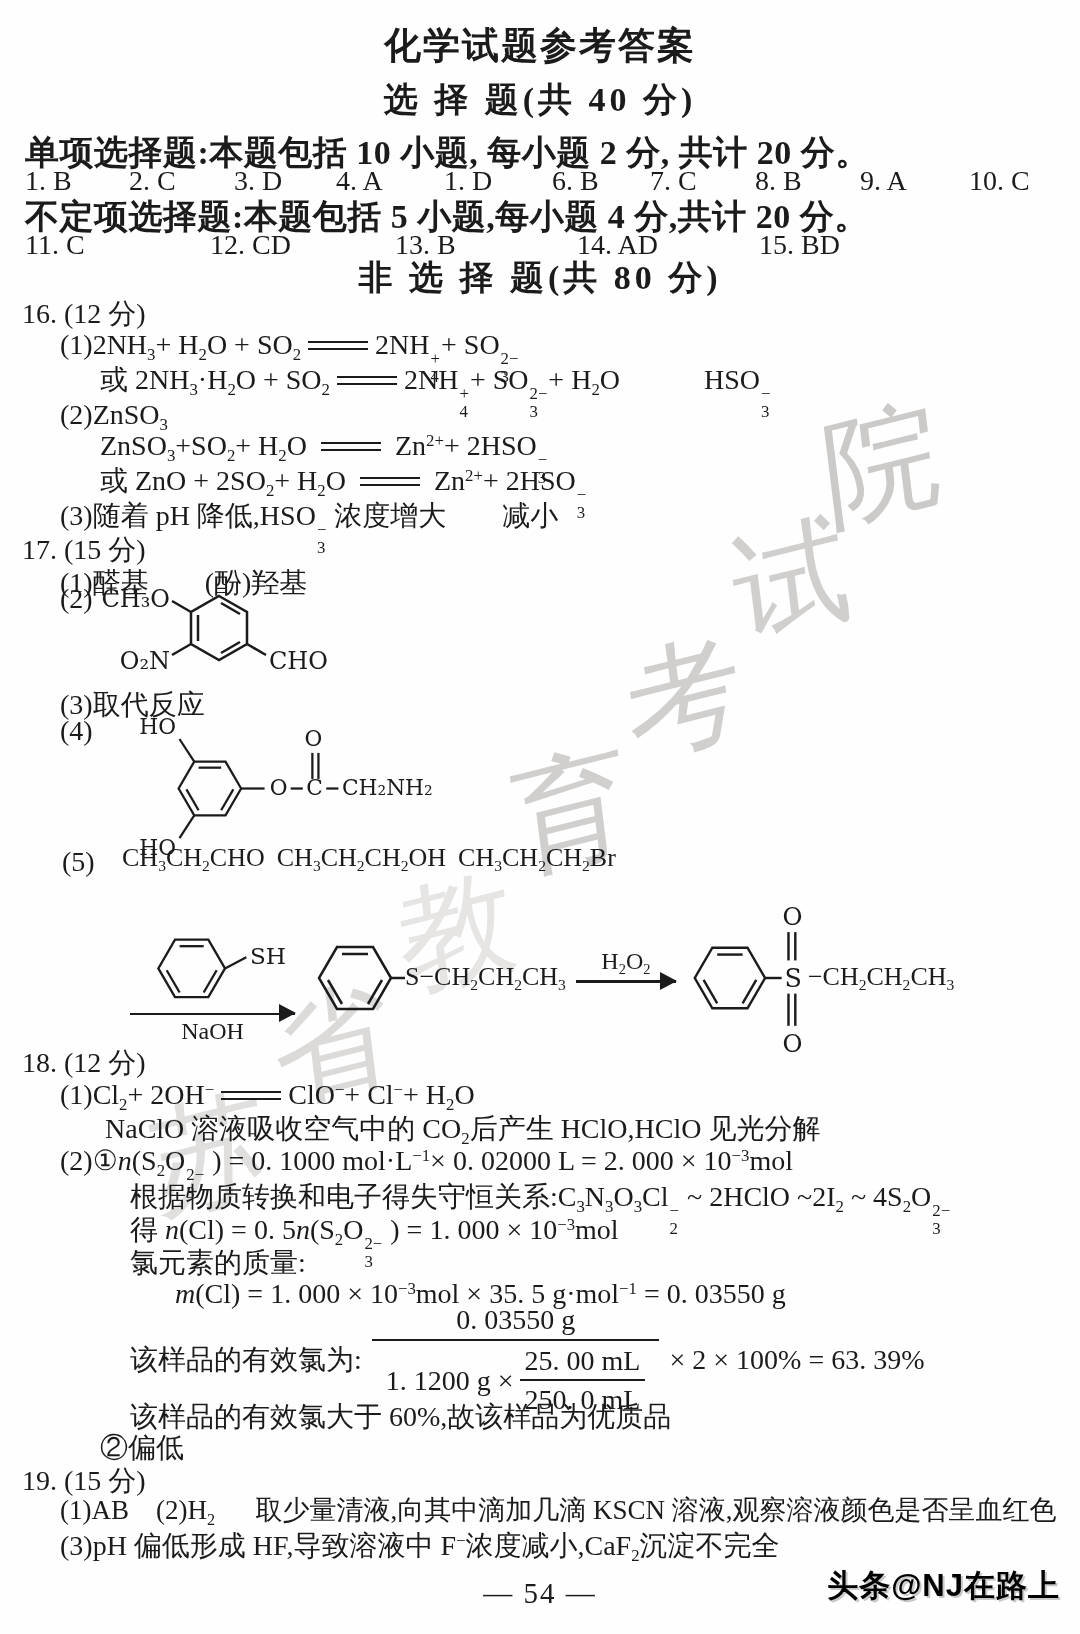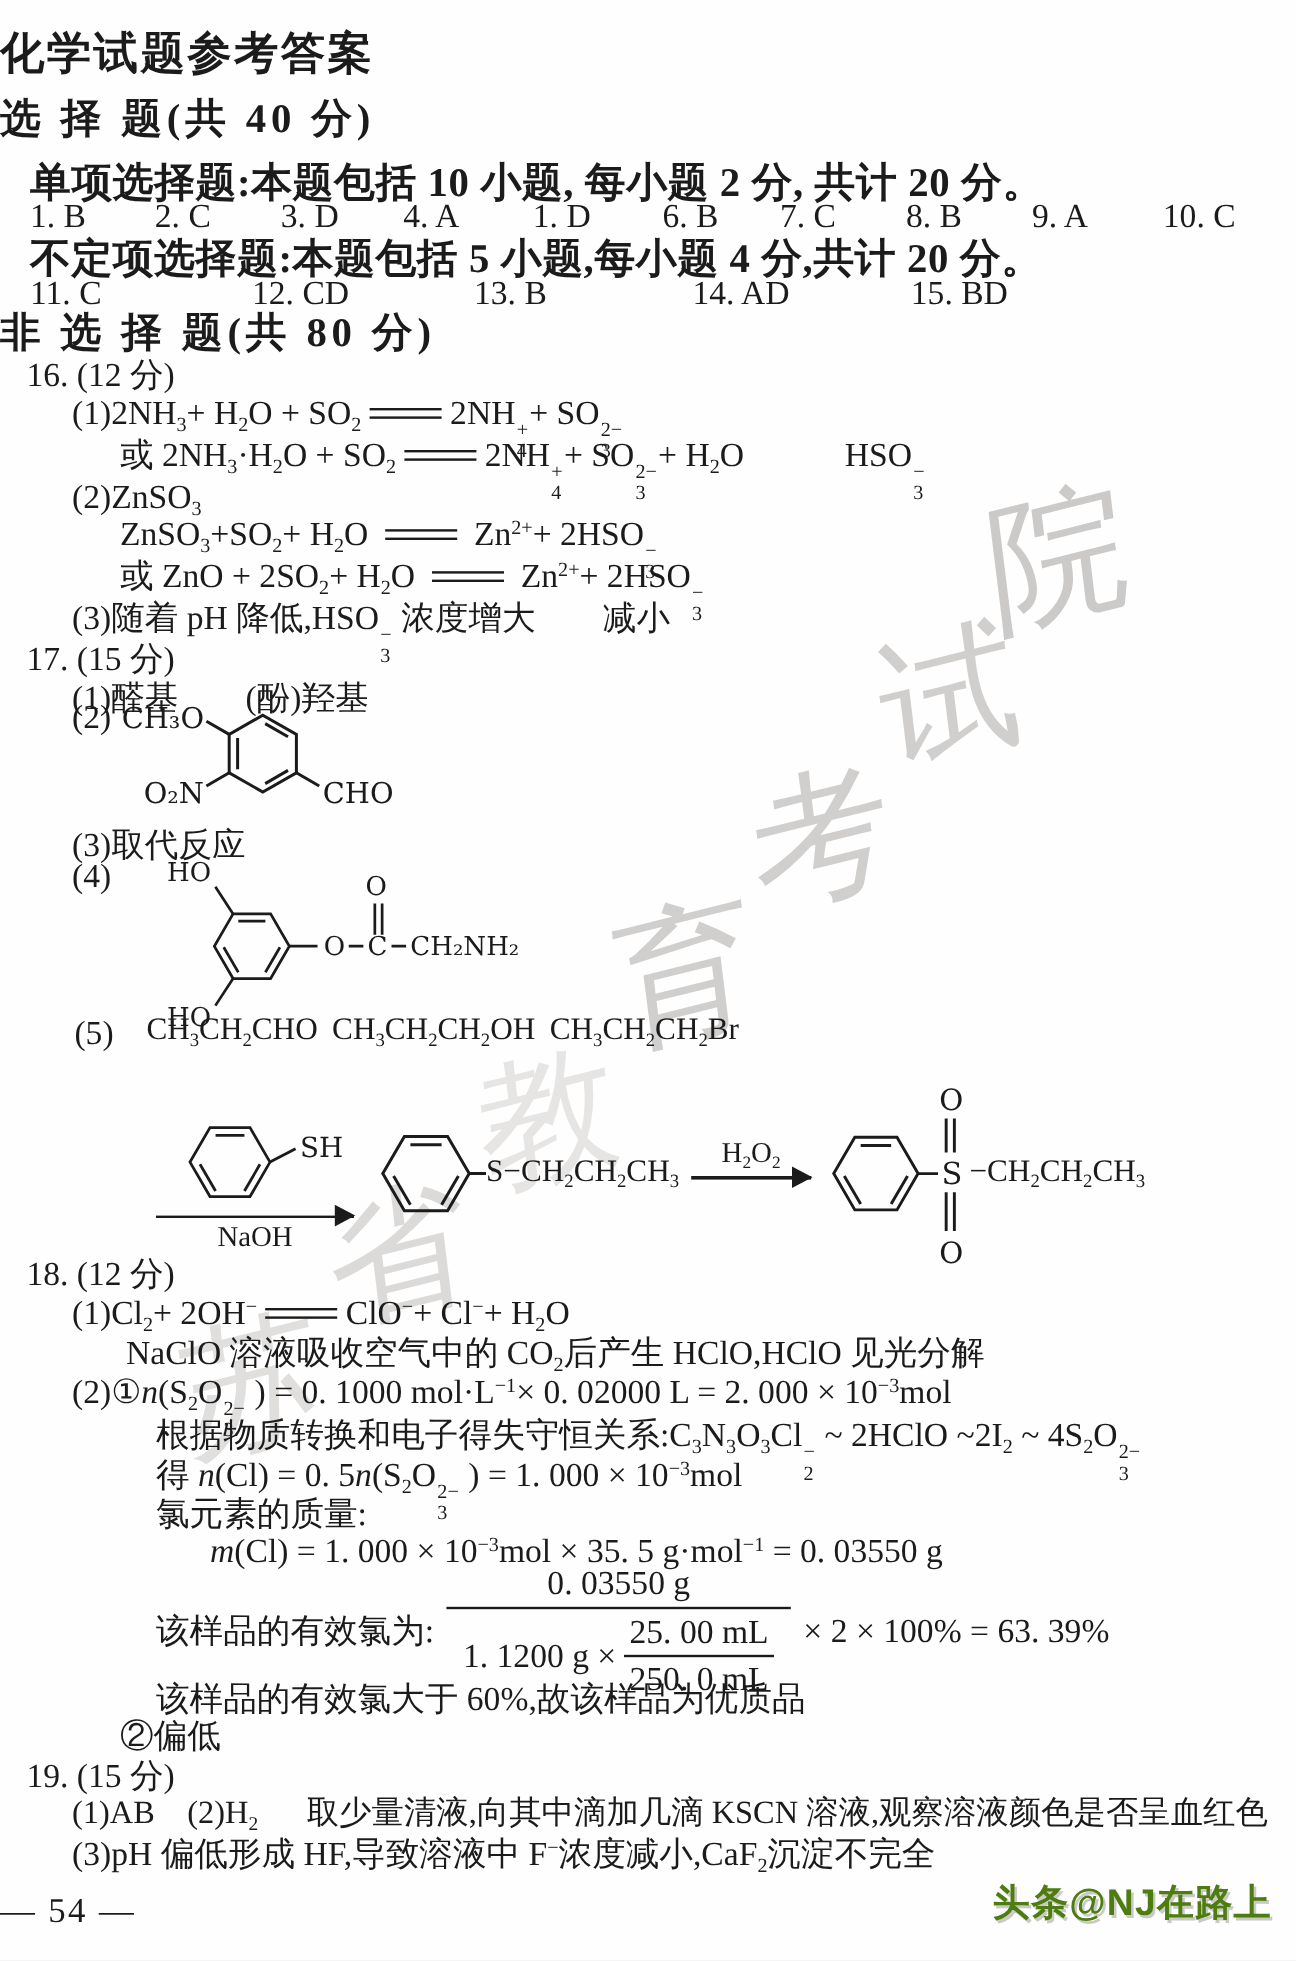--- a/index.html
+++ b/index.html
@@ -1,20 +1,20 @@
 <!DOCTYPE html>
 <html><head>
 <meta charset="utf-8">
 <style>
   html,body{margin:0;padding:0;background:#e8e8e8}
   .page{position:relative;width:1080px;height:1634px;margin:0 auto;background:#fefefe;
         font-family:"Liberation Serif","DejaVu Serif",serif;color:#1b1b1b;overflow:hidden}
   .ln{position:absolute;white-space:nowrap;font-size:28px;line-height:1.18}
   .b{font-weight:bold}
-  .ctr{left:0;right:0;}
+  .ctr{left:0;right:0;text-align:center}
   .title{font-size:37px;letter-spacing:2px}
   .sect{font-size:34px;letter-spacing:4px}
   .note{font-size:34px;letter-spacing:.5px}
   .ansrow{display:flex;font-size:28px}
   .ansrow span{display:inline-block}
   sub{font-size:.6em;vertical-align:-.35em}
   sup{font-size:.6em;vertical-align:.55em}
   x.ss{display:inline-flex;flex-direction:column;align-items:flex-start;vertical-align:-.62em;
        font-size:.6em;line-height:1.05;margin:0 1px}
   x.ss b{font-weight:normal}
@@ -32,21 +32,21 @@
   .fr>.n{padding:0 14px 3px}
   .fr>.d{border-top:2.6px solid #1b1b1b;padding:3px 14px 0;display:inline-flex;align-items:center}
   .fr2{display:inline-flex;flex-direction:column;align-items:center;margin-left:6px}
   .fr2>.n2{padding:0 5px 2px}
   .fr2>.d2{border-top:2.6px solid #1b1b1b;padding:2px 5px 0}
   .wm{position:absolute;font-size:118px;color:#a9a6a3;font-family:"DejaVu Serif",serif;
       transform:rotate(-14deg) skewX(-7deg);pointer-events:none;line-height:1}
   svg{display:block}
   svg text{fill:#1b1b1b;font-family:"DejaVu Serif","DejaVu Sans",serif}
   .credit{font-family:"Liberation Sans","DejaVu Sans",sans-serif;font-weight:800;font-size:31px;
-          color:#4d7c0f;text-shadow:2px 2px 0 #c9c9c9;letter-spacing:1px}
+          color:#000000;text-shadow:2px 2px 0 #c9c9c9;letter-spacing:1px}
   .pageno{font-size:29px;letter-spacing:2px}
 </style>
 </head>
 <body>
 
 <div class="page">
 
   <span class="wm" style="left:150px;top:1095px;opacity:.35">苏</span>
   <span class="wm" style="left:272px;top:985px;opacity:.40">省</span>
   <span class="wm" style="left:398px;top:872px;opacity:.28">教</span>

